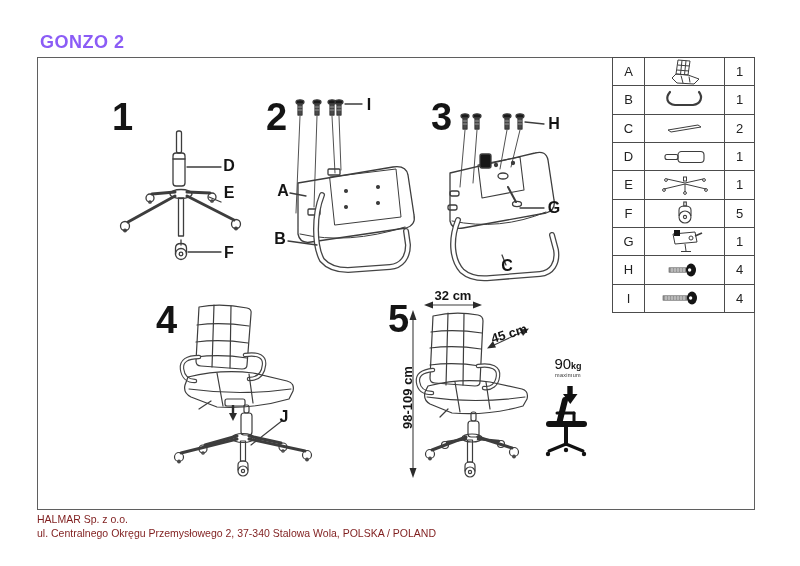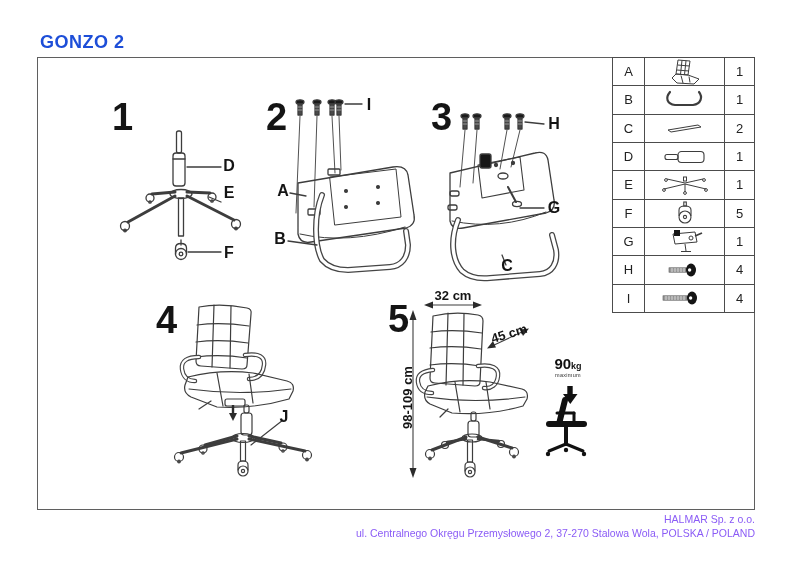--- a/index.html
+++ b/index.html
@@ -1,35 +1,35 @@
 <!DOCTYPE html>
 <html><head>
 <meta charset="utf-8">
 <style>
   html,body{margin:0;padding:0;background:#ffffff;}
   .sheet{position:relative;width:800px;height:566px;background:#fff;font-family:"Liberation Sans",sans-serif;overflow:hidden;}
-  .title{position:absolute;left:40px;top:32px;font-size:18px;font-weight:bold;color:#1d4ed8;letter-spacing:.5px;}
+  .title{position:absolute;left:40px;top:32px;font-size:18px;font-weight:bold;color:#8b5cf6;letter-spacing:.5px;}
   .mainbox{position:absolute;left:37px;top:57px;width:718px;height:453px;border:1px solid #5f5f5f;box-sizing:border-box;}
   .ptable{position:absolute;left:612px;top:57px;width:143px;height:256px;border:1px solid #4c4c4c;box-sizing:border-box;display:flex;flex-direction:column;background:#fff;}
   .prow{flex:1;display:flex;border-bottom:1px solid #4c4c4c;min-height:0;}
   .prow:last-child{border-bottom:none;}
   .pletter{width:31px;border-right:1px solid #4c4c4c;display:flex;align-items:center;justify-content:center;font-size:13px;color:#222;}
   .picon{flex:1;border-right:1px solid #4c4c4c;display:flex;align-items:center;justify-content:center;}
   .pqty{width:29px;display:flex;align-items:center;justify-content:center;font-size:13px;color:#222;}
   .stepnum{position:absolute;font-size:38px;font-weight:bold;color:#141414;line-height:1;}
   .plabel{position:absolute;font-size:16px;font-weight:bold;color:#141414;width:18px;text-align:center;line-height:1;}
   .dim{position:absolute;font-size:13px;font-weight:bold;color:#141414;text-align:center;white-space:nowrap;}
   .dim-depth{transform:rotate(-17deg);}
   .dim-height{transform:rotate(-90deg);transform-origin:center center;}
   .wlimit{position:absolute;left:545px;top:356px;width:46px;text-align:center;color:#111;line-height:1;}
-  .wval{font-size:15px;font-weight:bold;}
+  .wval{font-size:15px;font-weight:normal;}
   .wunit{font-size:9px;font-weight:bold;}
   .wqual{font-size:5.5px;letter-spacing:.3px;color:#333;margin-top:1px;}
   .stepsvg{position:absolute;}
-  .footer{position:absolute;left:37px;top:513px;width:718px;text-align:right;color:#8b5cf6;}
+  .footer{position:absolute;left:37px;top:513px;width:718px;text-align:left;color:#7f1d1d;}
   .footer div{font-size:10.5px;line-height:13.5px;}
 </style>
 </head>
 <body>
 
 <div class="sheet">
 
   <div class="title">GONZO 2</div>
   <div class="mainbox"></div>
 
@@ -426,16 +426,16 @@
           <ellipse cx="35" cy="9" rx="5" ry="6.5" fill="#141414"></ellipse>
           <circle cx="33.6" cy="9" r="1.7" fill="#ffffff"></circle>
         </svg>
       </div>
       <div class="pqty">4</div>
     </div>
   </div>
 
   <div class="footer">
     <div>HALMAR Sp. z o.o.</div>
-    <div>ul. Centralnego Okręgu Przemysłowego 2, 37-270 Stalowa Wola, POLSKA / POLAND</div>
+    <div>ul. Centralnego Okręgu Przemysłowego 2, 37-340 Stalowa Wola, POLSKA / POLAND</div>
   </div>
 
 </div>
 
 </body></html>

